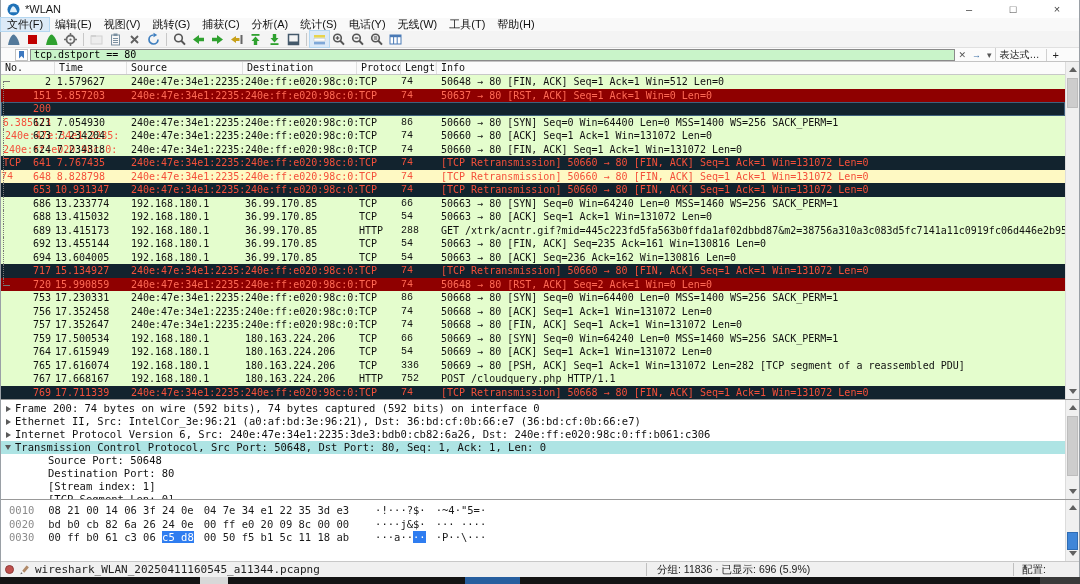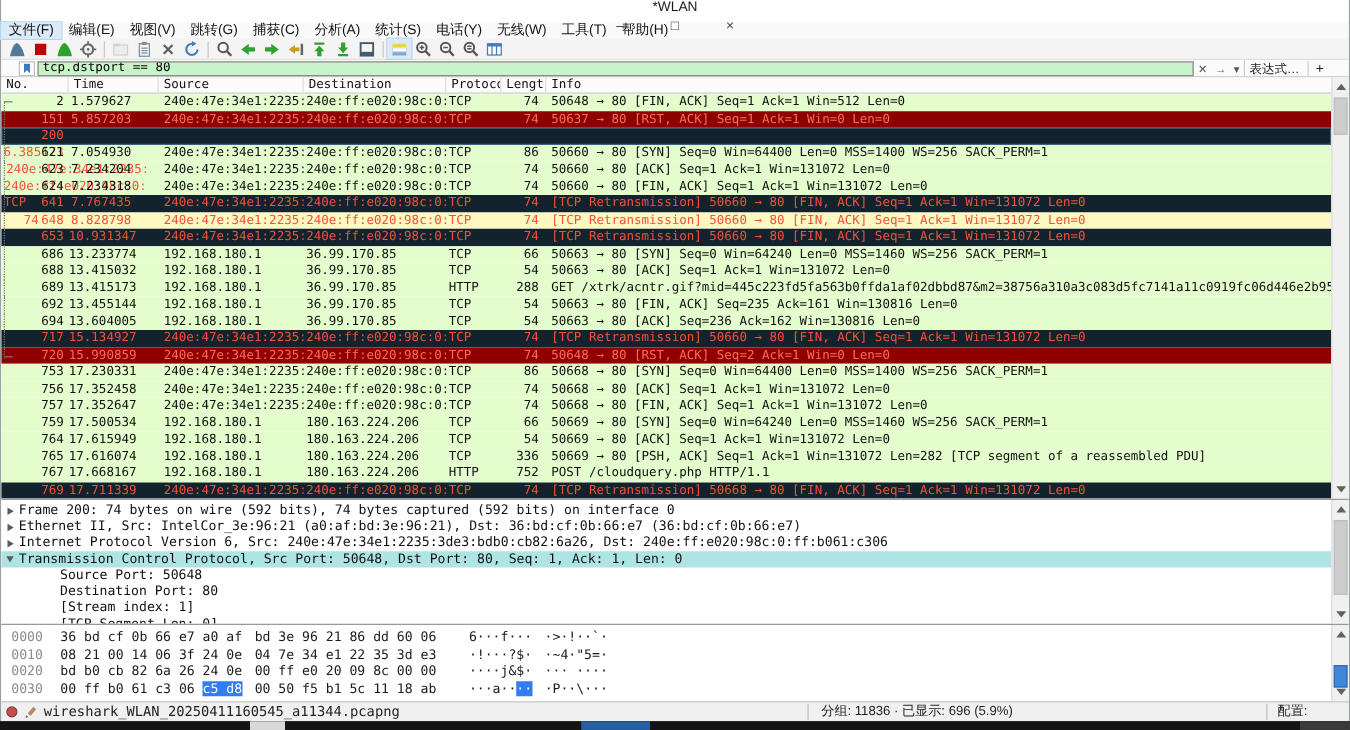--- a/index.html
+++ b/index.html
@@ -3,21 +3,21 @@
 <meta charset="utf-8">
 <style>
   * { margin:0; padding:0; box-sizing:border-box; }
   html,body { width:1080px; height:584px; overflow:hidden; background:#000;
     font-family:"Liberation Sans", sans-serif; }
   .app { position:relative; width:1080px; height:577px; background:#f0f0f0;
     border-left:1px solid #9aa0a6; border-right:1px solid #9aa0a6; }
   .mono { font-family:"DejaVu Sans Mono","Liberation Mono",monospace; }
 
   
-  .titlebar { height:18px; background:#ffffff; display:flex; align-items:center;flex-direction:column; }
+  .titlebar { height:18px; background:#ffffff; display:flex; align-items:center; }
   .titlebar .appicon { width:13px; height:13px; margin:0 5px 0 6px; }
   .titlebar .title { font-size:11px; color:#1a1a1a; flex:1; }
   .winbtns { display:flex; height:18px; }
   .winbtn { width:44px; text-align:center; font-size:11px; line-height:18px; color:#444; }
 
   
   .menubar { height:13px; background:#f9f9f9; display:flex; align-items:center; font-size:11px; color:#111; }
   .menuitem { padding:0 6px; line-height:13px; height:13px; white-space:nowrap; }
   .menuitem.active { background:#dceaf7; outline:1px solid #b5d7f0; }
 
@@ -50,21 +50,21 @@
     white-space:nowrap; overflow:hidden; font-family:"DejaVu Sans Mono","Liberation Mono",monospace; }
   .plrows { position:absolute; top:13px; left:0; right:14px; bottom:0; }
   .prow { display:flex; height:13.5px; font-size:10px; line-height:13.5px;
           font-family:"DejaVu Sans Mono","Liberation Mono",monospace; white-space:nowrap; }
   .cell { overflow:hidden; flex-shrink:0; }
   .c-no    { width:54px; text-align:right; padding-right:4px; position:relative; }
   .c-time  { width:72px; text-align:right; padding-right:22px; }
   .c-src   { width:116px; padding-left:4px; }
   .c-dst   { width:114px; padding-left:2px; }
   .c-proto { width:44px; padding-left:2px; }
-  .c-len   { width:36px; text-align:right; padding-right:6px; }
+  .c-len   { width:36px; text-align:left; padding-right:6px;font-family:Liberation Mono, monospace; }
   .c-info  { flex:1 1 auto; padding-left:4px; }
   .hc-no{width:54px;} .hc-time{width:72px;} .hc-src{width:116px;} .hc-dst{width:114px;}
   .hc-proto{width:44px;} .hc-len{width:36px;} .hc-info{flex:1;}
   .r-normal { background:#e4fdcd; color:#101010; }
   .r-red    { background:#8f0000; color:#ff6a55; }
   .r-dark   { background:#12232e; color:#f4503a; }
   .r-dark2  { background:#fef9c3; color:#f4503a; }
   .r-sel { box-shadow:inset 0 0 0 1px rgba(120,170,220,.45);flex-direction:column; }
   .mk { position:absolute; left:2px; top:0; width:7px; height:13.5px; }
   .mk.start { border-left:1px dotted #777; border-top:1px solid #777; top:6px; height:8px; }
@@ -627,21 +627,20 @@
   </div>
     <div class="vscroll">
       <div class="sarrow up"></div>
       <div class="sthumb" style="top:16px;height:60px;"></div>
       <div class="sarrow dn"></div>
     </div>
   </div>
 
   <div class="hexpane">
     <div class="hrows">
-    <div class="hrow"><span class="hoff">0000</span><span class="h1"><span>36 bd cf 0b 66 e7 a0 af</span></span><span class="hgap"></span><span class="h2"><span>bd 3e 96 21 86 dd 60 06</span></span><span class="agap"></span><span class="ha1"><span>6···f···</span></span><span class="hgap"></span><span class="ha2"><span>·&gt;·!··`·</span></span></div>
 
     <div class="hrow"><span class="hoff">0010</span><span class="h1"><span>08 21 00 14 06 3f 24 0e</span></span><span class="hgap"></span><span class="h2"><span>04 7e 34 e1 22 35 3d e3</span></span><span class="agap"></span><span class="ha1"><span>·!···?$·</span></span><span class="hgap"></span><span class="ha2"><span>·~4·"5=·</span></span></div>
 
     <div class="hrow"><span class="hoff">0020</span><span class="h1"><span>bd b0 cb 82 6a 26 24 0e</span></span><span class="hgap"></span><span class="h2"><span>00 ff e0 20 09 8c 00 00</span></span><span class="agap"></span><span class="ha1"><span>····j&amp;$·</span></span><span class="hgap"></span><span class="ha2"><span>··· ····</span></span></div>
 
     <div class="hrow"><span class="hoff">0030</span><span class="h1"><span>00 ff b0 61 c3 06 </span><span class="hl">c5 d8</span><span></span></span><span class="hgap"></span><span class="h2"><span>00 50 f5 b1 5c 11 18 ab</span></span><span class="agap"></span><span class="ha1"><span>···a··</span><span class="hl">··</span><span></span></span><span class="hgap"></span><span class="ha2"><span>·P··\···</span></span></div>
   </div>
     <div class="vscroll">
       <div class="sarrow up"></div>
       <div class="sthumb blue" style="top:32px;height:18px;"></div>

